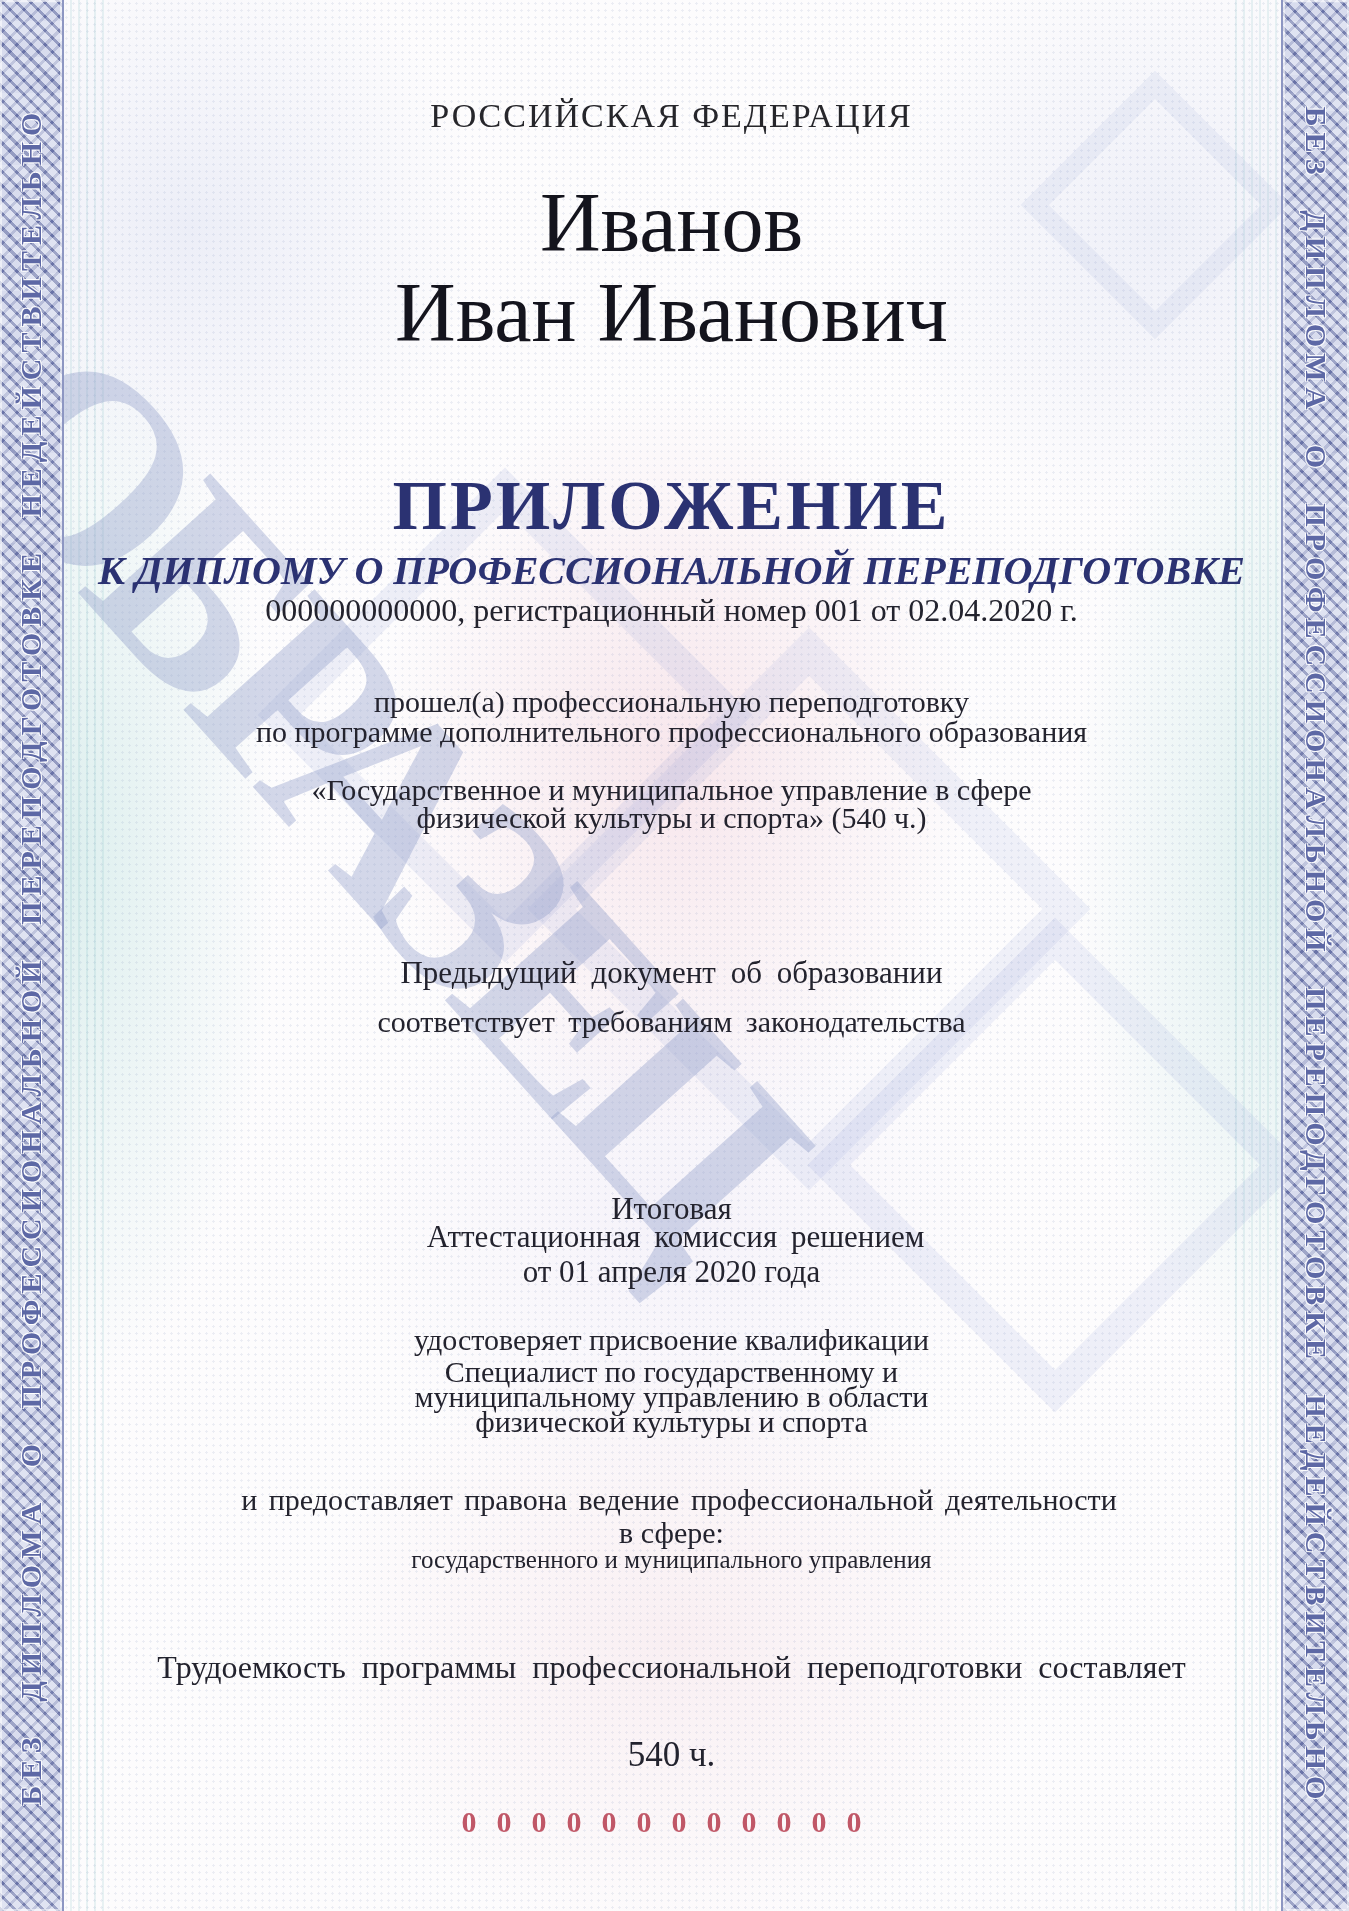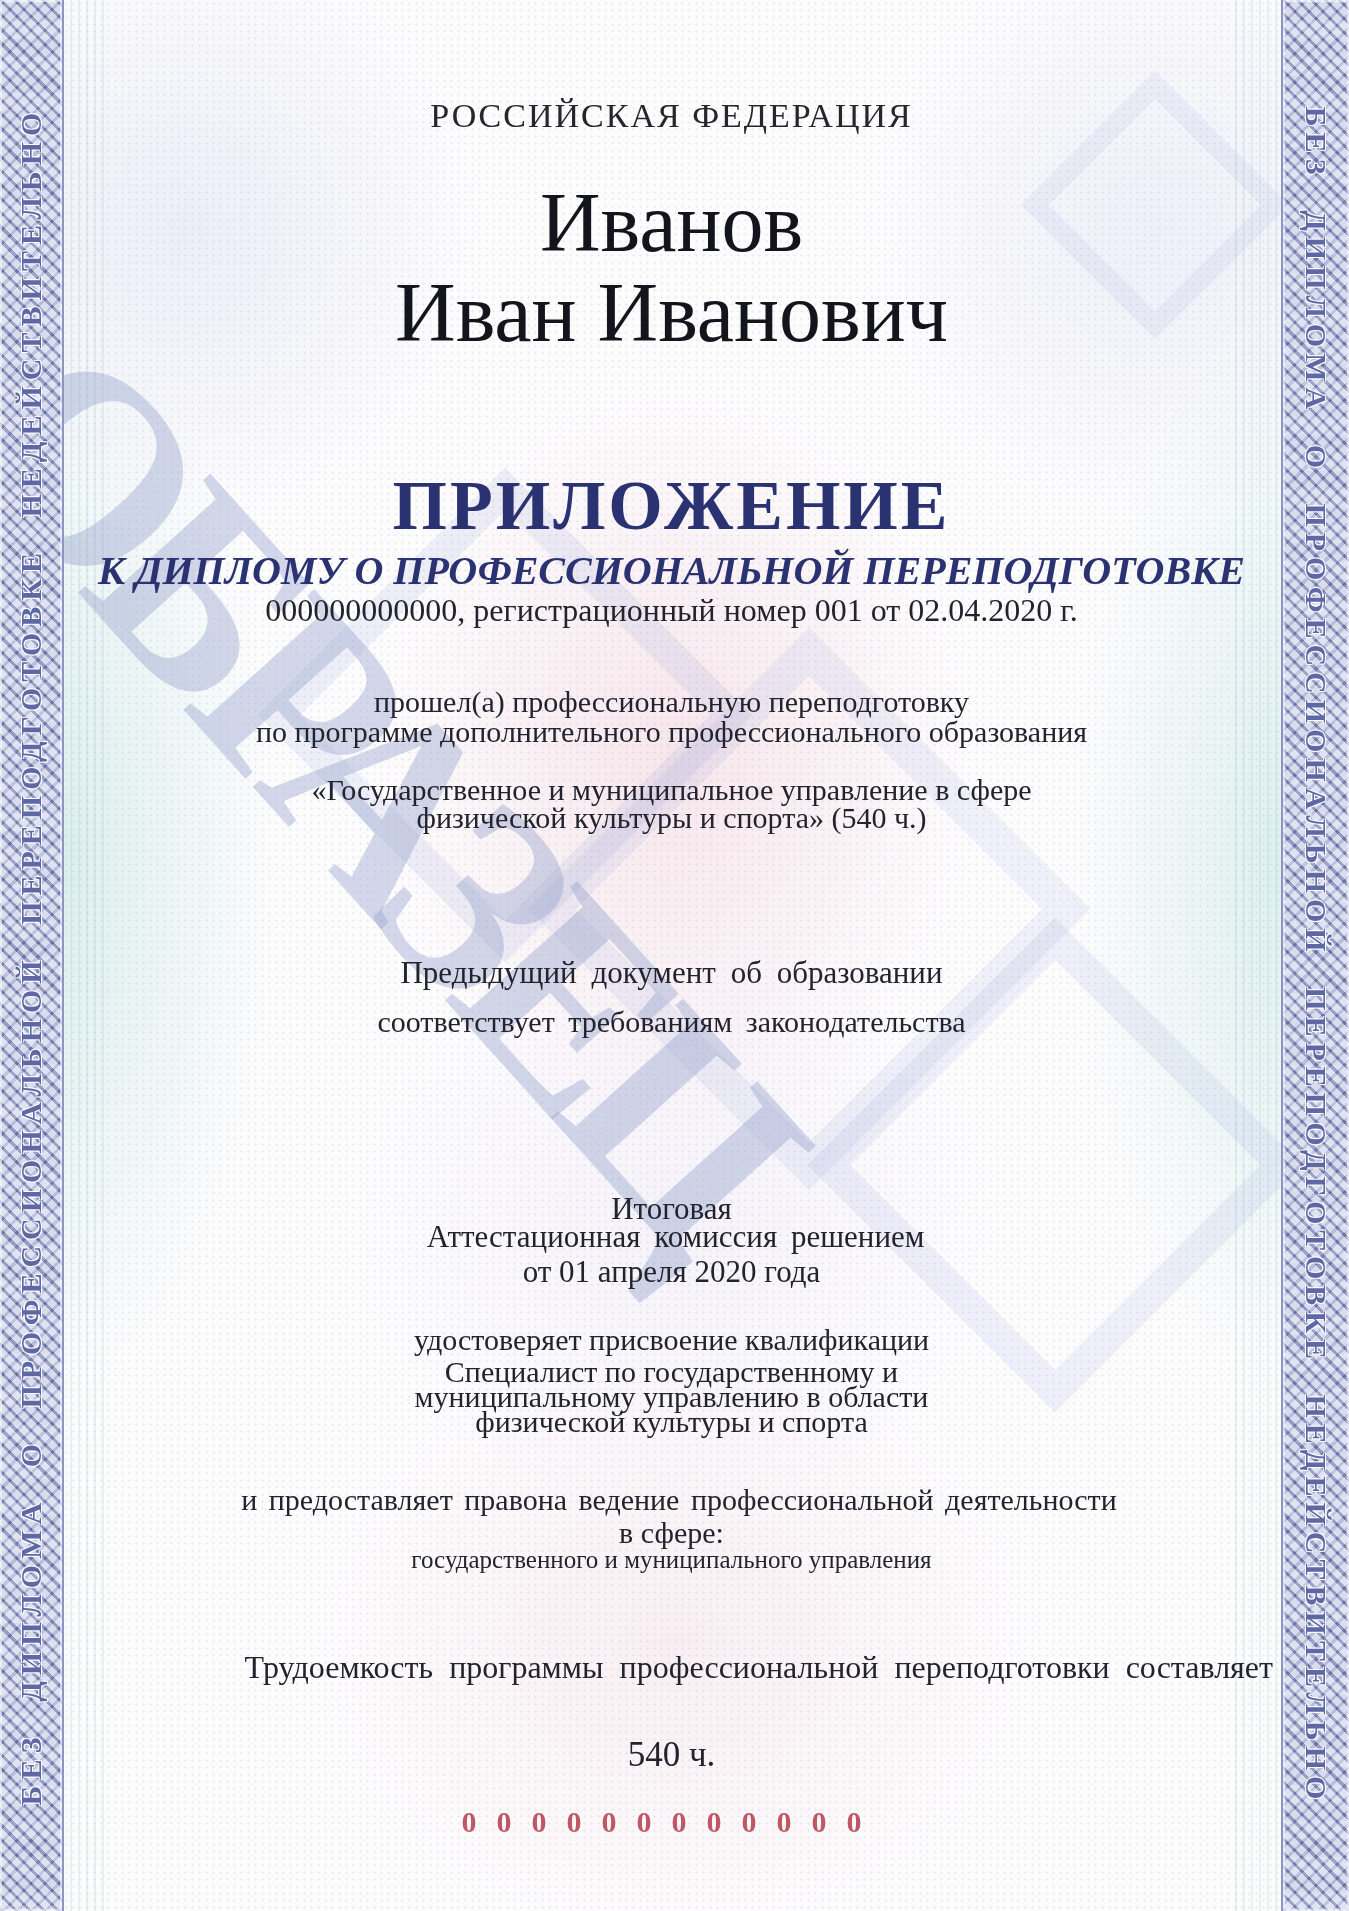--- a/index.html
+++ b/index.html
@@ -86,21 +86,21 @@
   .t-comm1{top:1192px;font-size:31px;}
   .t-comm2{top:1220px;font-size:31px;word-spacing:6px;padding-left:8px;}
   .t-comm3{top:1255px;font-size:31px;}
   .t-qual0{top:1324px;}
   .t-qual1{top:1356px;}
   .t-qual2{top:1381px;}
   .t-qual3{top:1406px;}
   .t-rights1{top:1484px;word-spacing:4px;padding-left:15px;}
   .t-rights2{top:1517px;}
   .t-rights3{top:1546px;font-size:25px;}
-  .workload{top:1650px;font-size:32px;word-spacing:8px;text-align:right;}
+  .workload{top:1650px;font-size:32px;word-spacing:8px;}
   .hours{top:1736px;font-size:35px;}
   .serial{top:1806px;font-size:30px;font-weight:bold;letter-spacing:20px;color:#c05767;}
 </style>
 </head>
 <body>
 
 <div class="page">
 
   <div class="bg-wash"></div>
   <div class="bg-dots"></div>

